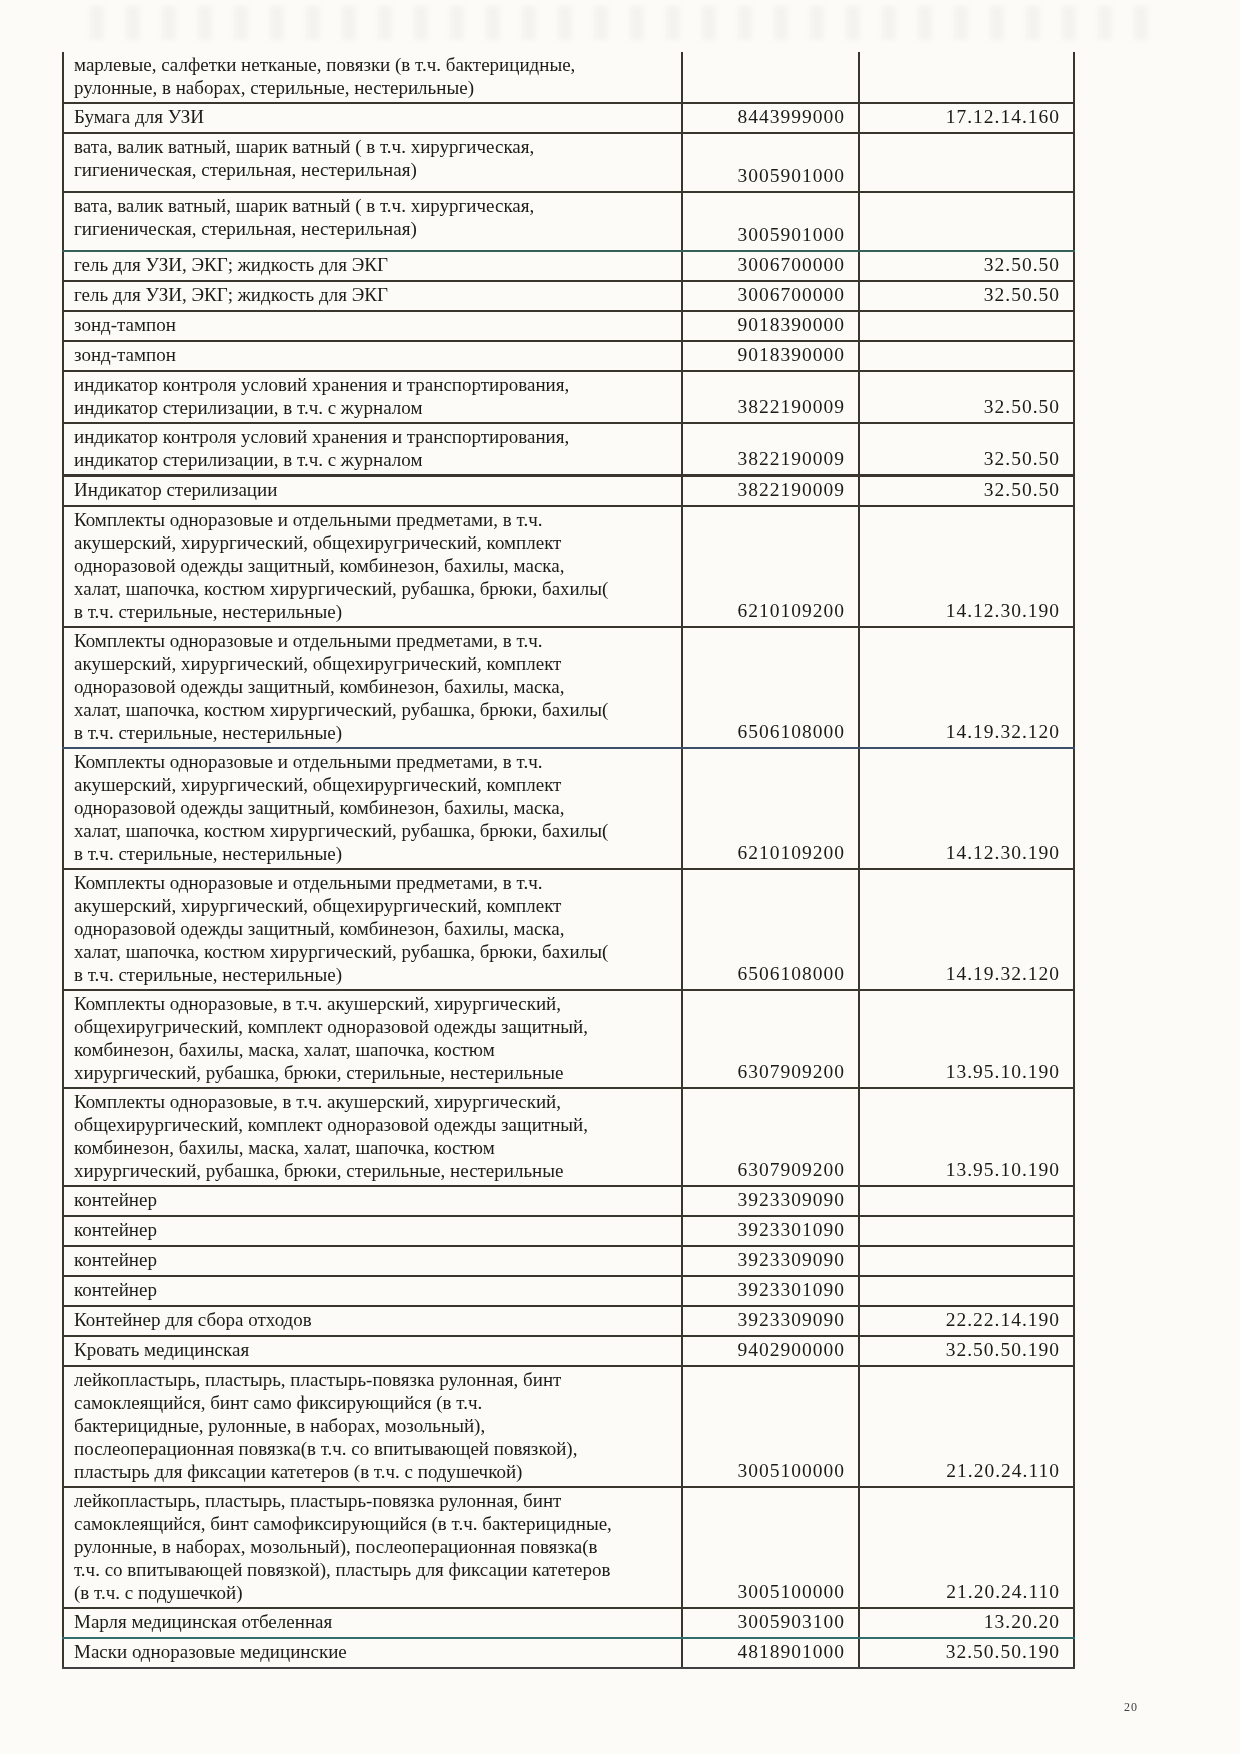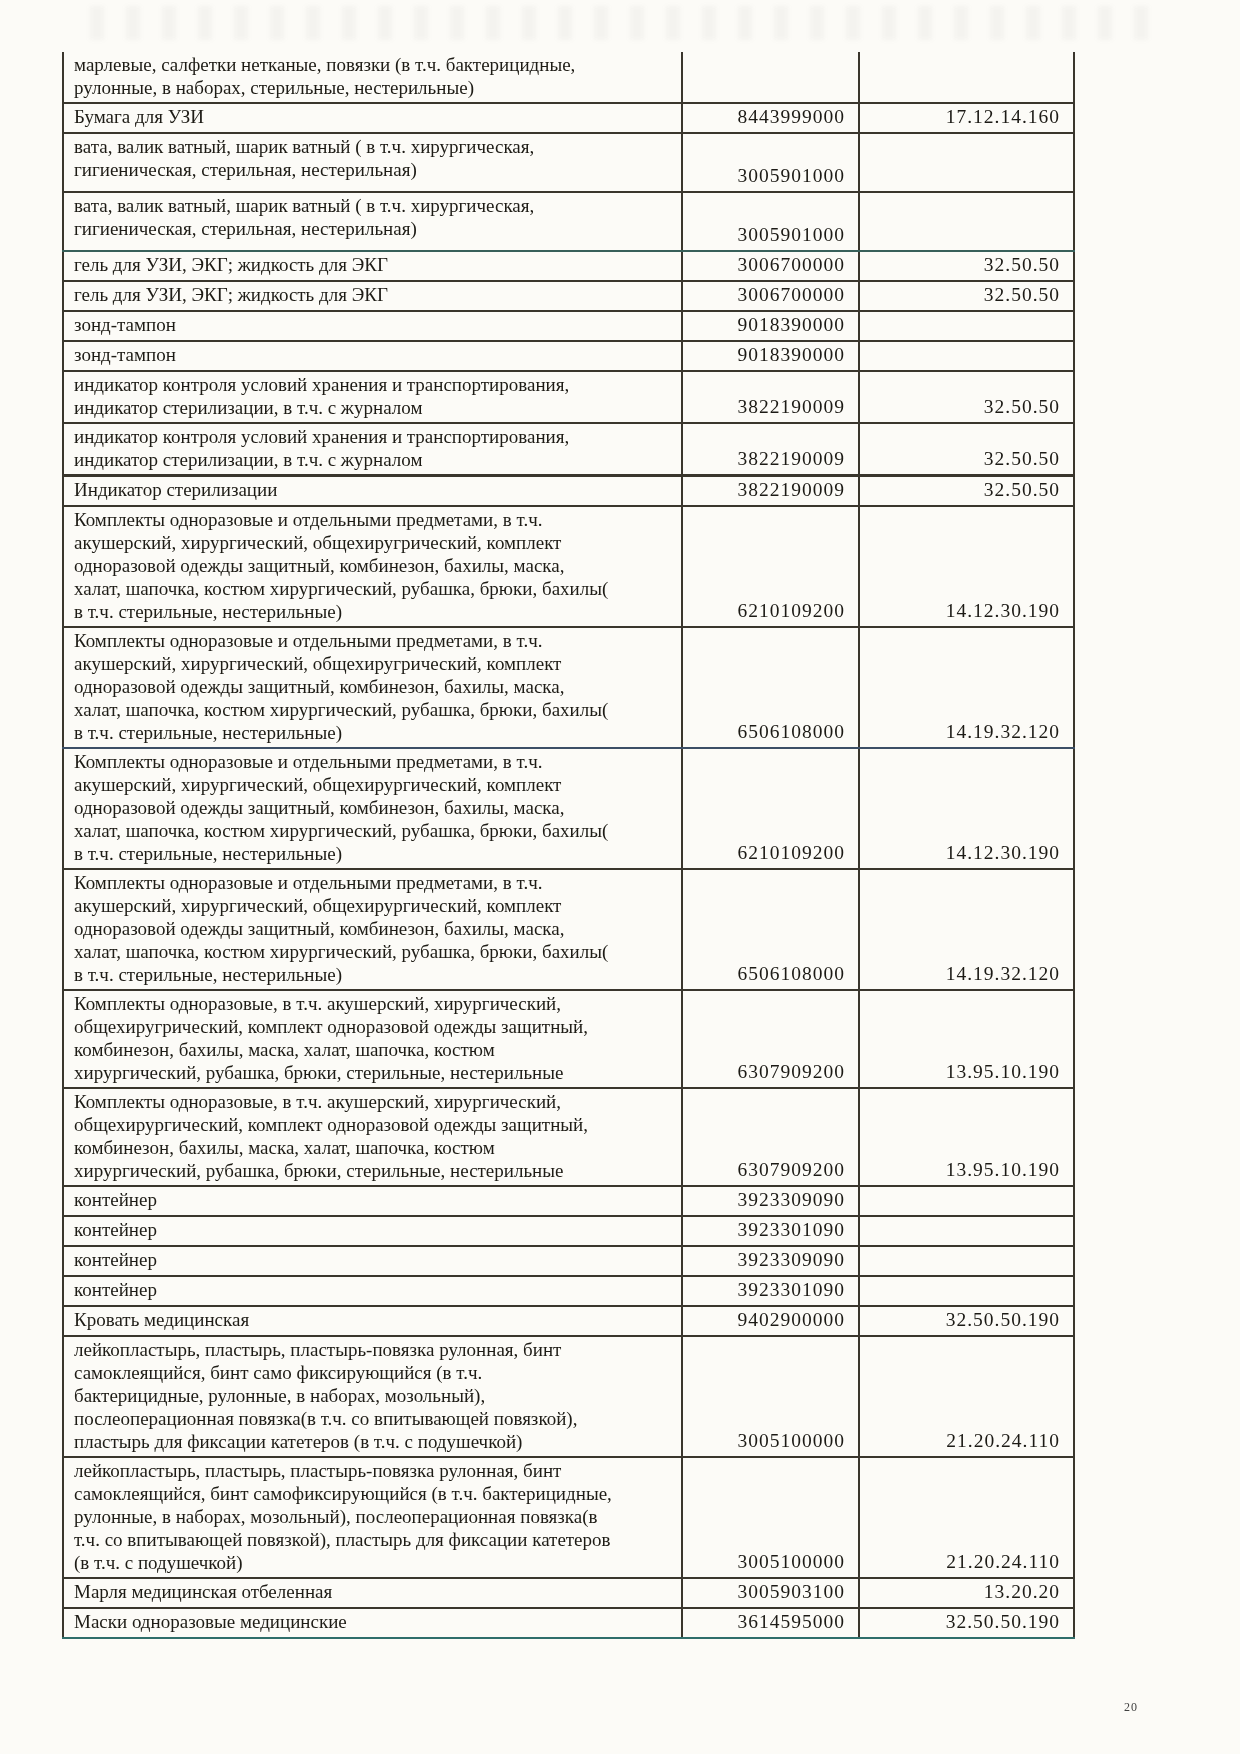--- a/index.html
+++ b/index.html
@@ -217,20 +217,25 @@
           <td class="name">контейнер</td>
           <td class="code">3923309090</td>
           <td class="code"></td>
         </tr>
         <tr>
           <td class="name">контейнер</td>
           <td class="code">3923301090</td>
           <td class="code"></td>
         </tr>
         <tr>
+          <td class="name">Контейнер для сбора отходов</td>
+          <td class="code">3923309090</td>
+          <td class="code">22.22.14.190</td>
+        </tr>
+        <tr>
           <td class="name">Кровать медицинская</td>
           <td class="code">9402900000</td>
           <td class="code">32.50.50.190</td>
         </tr>
         <tr>
           <td class="name">лейкопластырь, пластырь, пластырь-повязка рулонная, бинт
 самоклеящийся, бинт само фиксирующийся (в т.ч.
 бактерицидные, рулонные, в наборах, мозольный),
 послеоперационная повязка(в т.ч. со впитывающей повязкой),
 пластырь для фиксации катетеров (в т.ч. с подушечкой)</td>
@@ -246,21 +251,21 @@
           <td class="code">3005100000</td>
           <td class="code">21.20.24.110</td>
         </tr>
         <tr>
           <td class="name">Марля медицинская отбеленная</td>
           <td class="code">3005903100</td>
           <td class="code">13.20.20</td>
         </tr>
         <tr>
           <td class="name">Маски одноразовые медицинские</td>
-          <td class="code">3614595000</td>
+          <td class="code">4818901000</td>
           <td class="code">32.50.50.190</td>
         </tr>
       </tbody>
   </table>
 
   <div class="page-number">20</div>
 
 </div>
 
 </body></html>

